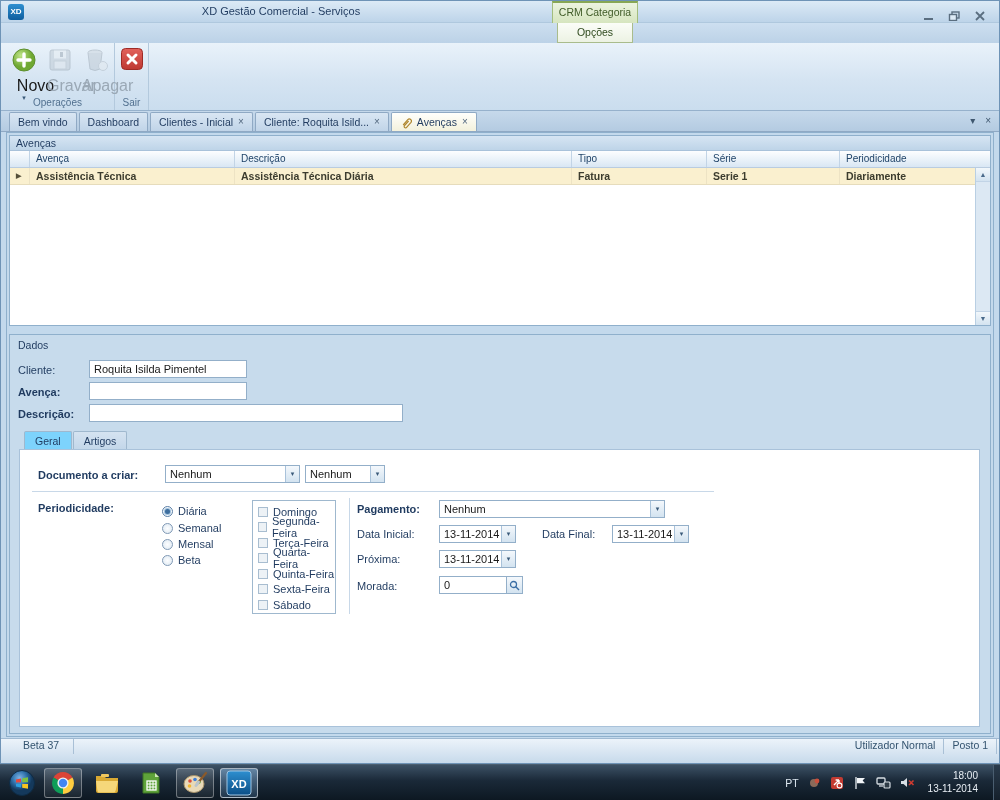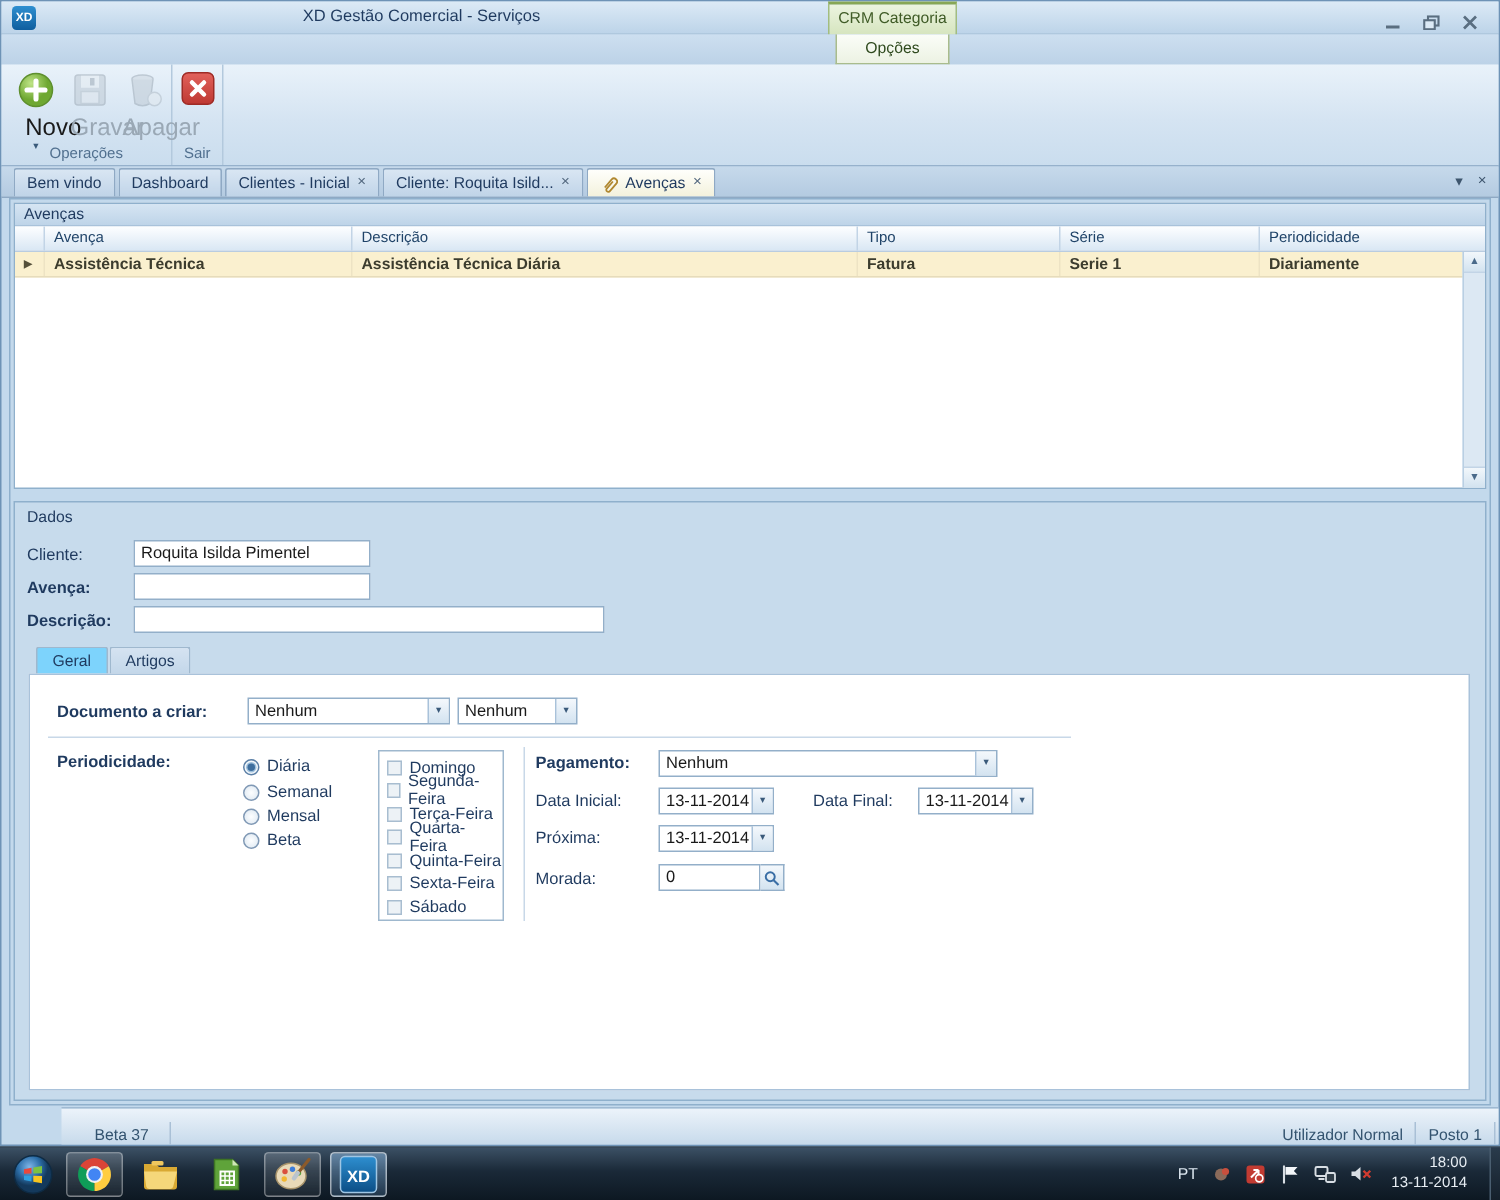--- a/index.html
+++ b/index.html
@@ -121,21 +121,21 @@
   .cb-row { display:flex; align-items:center; gap:5px; height:15.5px; }
   .checkbox { width:10px; height:10px; border:1px solid #A8BDD0; background:#EDF2F6; }
   .cb-lbl { font-size:11px; color:#1F3A5F; }
 
   .search-btn { position:absolute; width:16px; height:18px; border:1px solid #93AFC9; border-left:none;
                 background:linear-gradient(#F4F8FC,#D3E3F0); display:flex; align-items:center; justify-content:center; }
 
   
   .statusbar { position:absolute; left:0; right:0; bottom:0; height:25px;
                background:linear-gradient(#ECF3FA,#C7DAEB); border-top:1px solid #9FB9D2;
-               display:flex; align-items:flex-end; font-size:10.5px; color:#33536F;margin-left:40px; }
+               display:flex; align-items:flex-start; font-size:10.5px; color:#33536F; }
   .sb-sep { width:1px; height:15px; background:#A9C0D6; margin:0 8px; }
 
   
   .taskbar { position:absolute; left:0; bottom:0; width:1000px; height:36px;
              background:linear-gradient(#3C5165,#1A2938 45%,#0D1822);
              display:flex; align-items:center; border-top:1px solid #4A5E70; }
   .tb-icon { width:38px; height:30px; margin:0 3px; display:flex; align-items:center; justify-content:center;
              border-radius:3px; }
   .tb-icon.running { border:1px solid rgba(255,255,255,.35); background:linear-gradient(rgba(255,255,255,.18),rgba(255,255,255,.05)); }
   .tb-icon.active { border:1px solid rgba(255,255,255,.55); background:linear-gradient(rgba(160,210,255,.45),rgba(90,140,190,.25)); }

